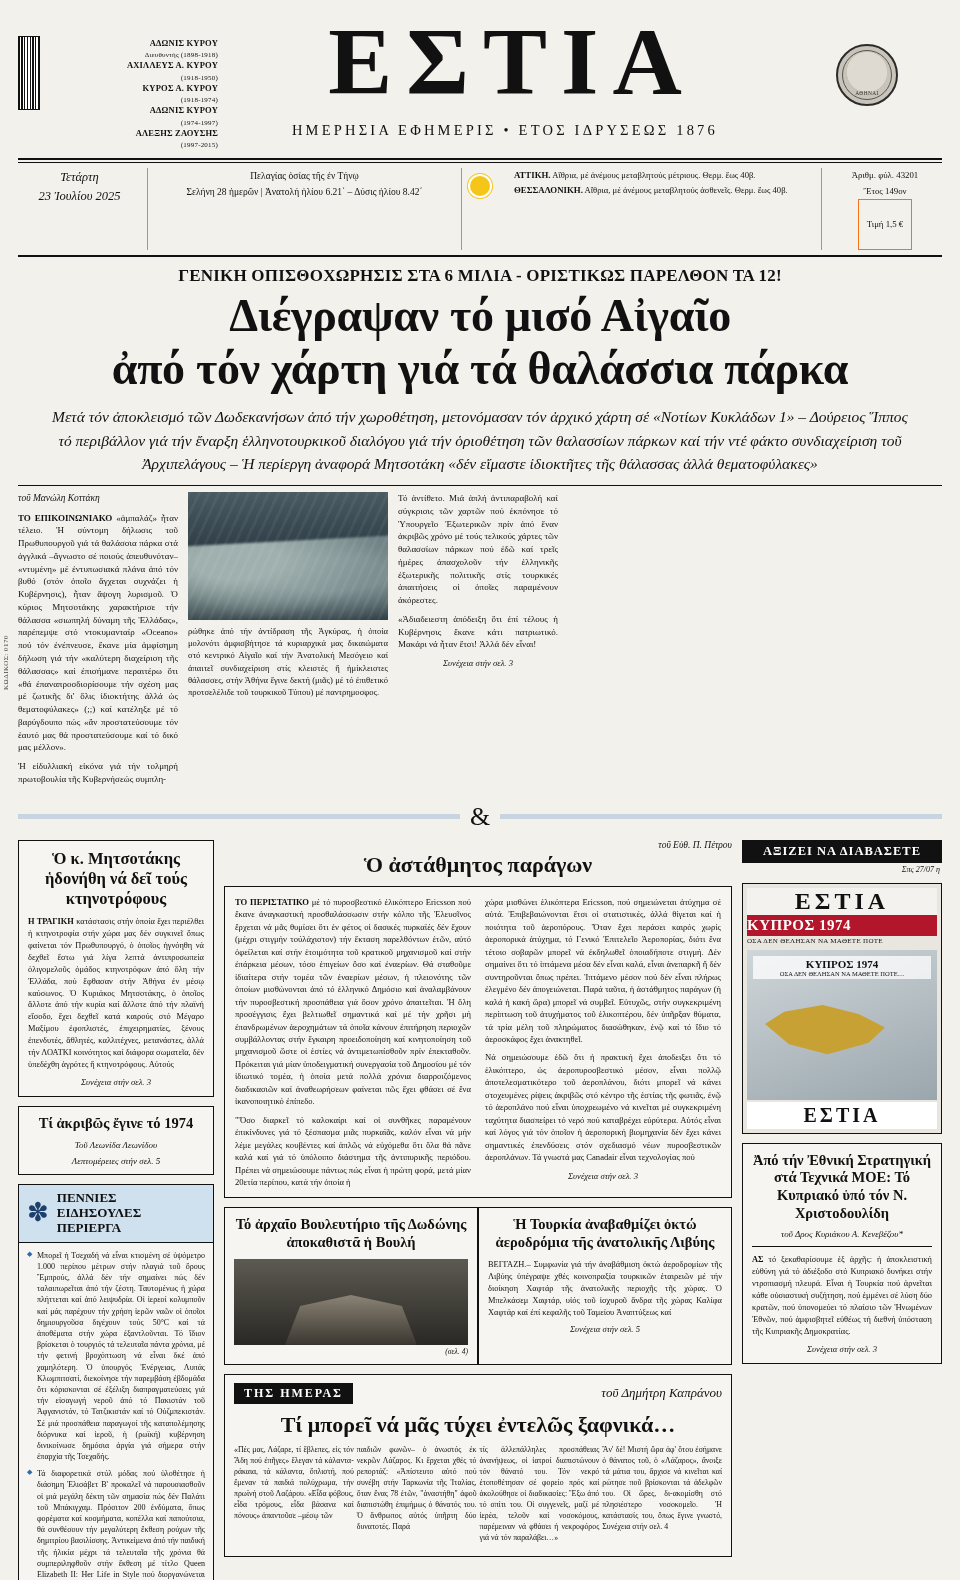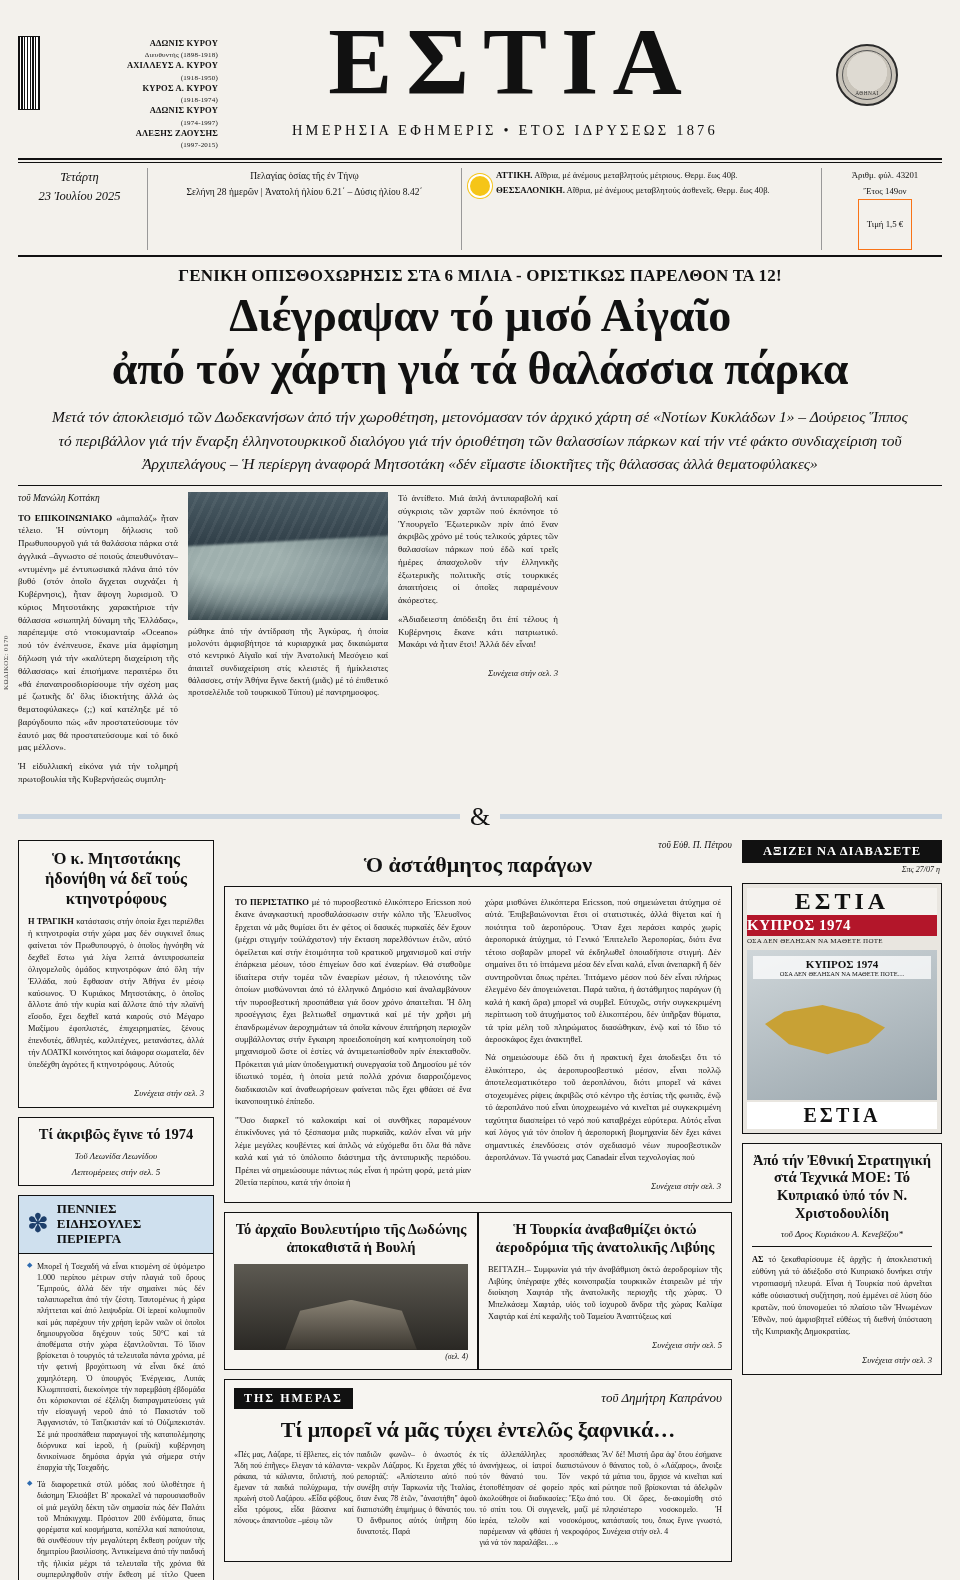--- a/index.html
+++ b/index.html
@@ -115,21 +115,21 @@
   }
   .ib-date .d1 { font-style: italic; }
   .ib-date .d2 { font-style: italic; }
   .ib-saint {
     flex: 1; text-align: center; font-size: 9.5px; line-height: 1.7;
     border-right: 1px solid #999; padding: 0 8px;
   }
   .ib-weather {
     width: 360px; font-size: 8.6px; line-height: 1.7; padding: 0 8px;
     border-right: 1px solid #999;
-    display: flex; gap: 6px; align-items: flex-start;
+    display: flex; gap: 24px; align-items: flex-start;
   }
   .sun {
     width: 20px; height: 20px; border-radius: 50%;
     background: #f5c518;
     box-shadow: 0 0 0 2px #fff, 0 0 0 3px #f5c518;
     margin-top: 8px; flex: none;
     position: relative;
   }
   .ib-weather b { font-size: 8.8px; }
   .ib-issue {
@@ -189,21 +189,21 @@
                 radial-gradient(ellipse at 70% 40%, #7d8f92 0 22%, transparent 65%),
                 linear-gradient(180deg, #6b7d80, #2b3a40);
     transform: rotate(-3deg);
     filter: blur(1px);
   }
   .lead-photo::after {
     content:"";
     position:absolute; inset:0;
     background: repeating-linear-gradient(115deg, rgba(255,255,255,.05) 0 3px, transparent 3px 9px);
   }
-  .cont { font-style: italic; text-align: right; font-size: 8.6px; margin-top: 16px; }
+  .cont { font-style: italic; text-align: center; font-size: 8.6px; margin-top: 0; }
 
   
   .ornament-row {
     display: flex; align-items: center; gap: 10px;
     margin: 10px 0 8px;
   }
   .ornament-row .bar { flex: 1; height: 5px; background: #c8d4df; }
   .ornament-row .amp { font-size: 26px; font-family: "Liberation Serif", serif; }
 
   

